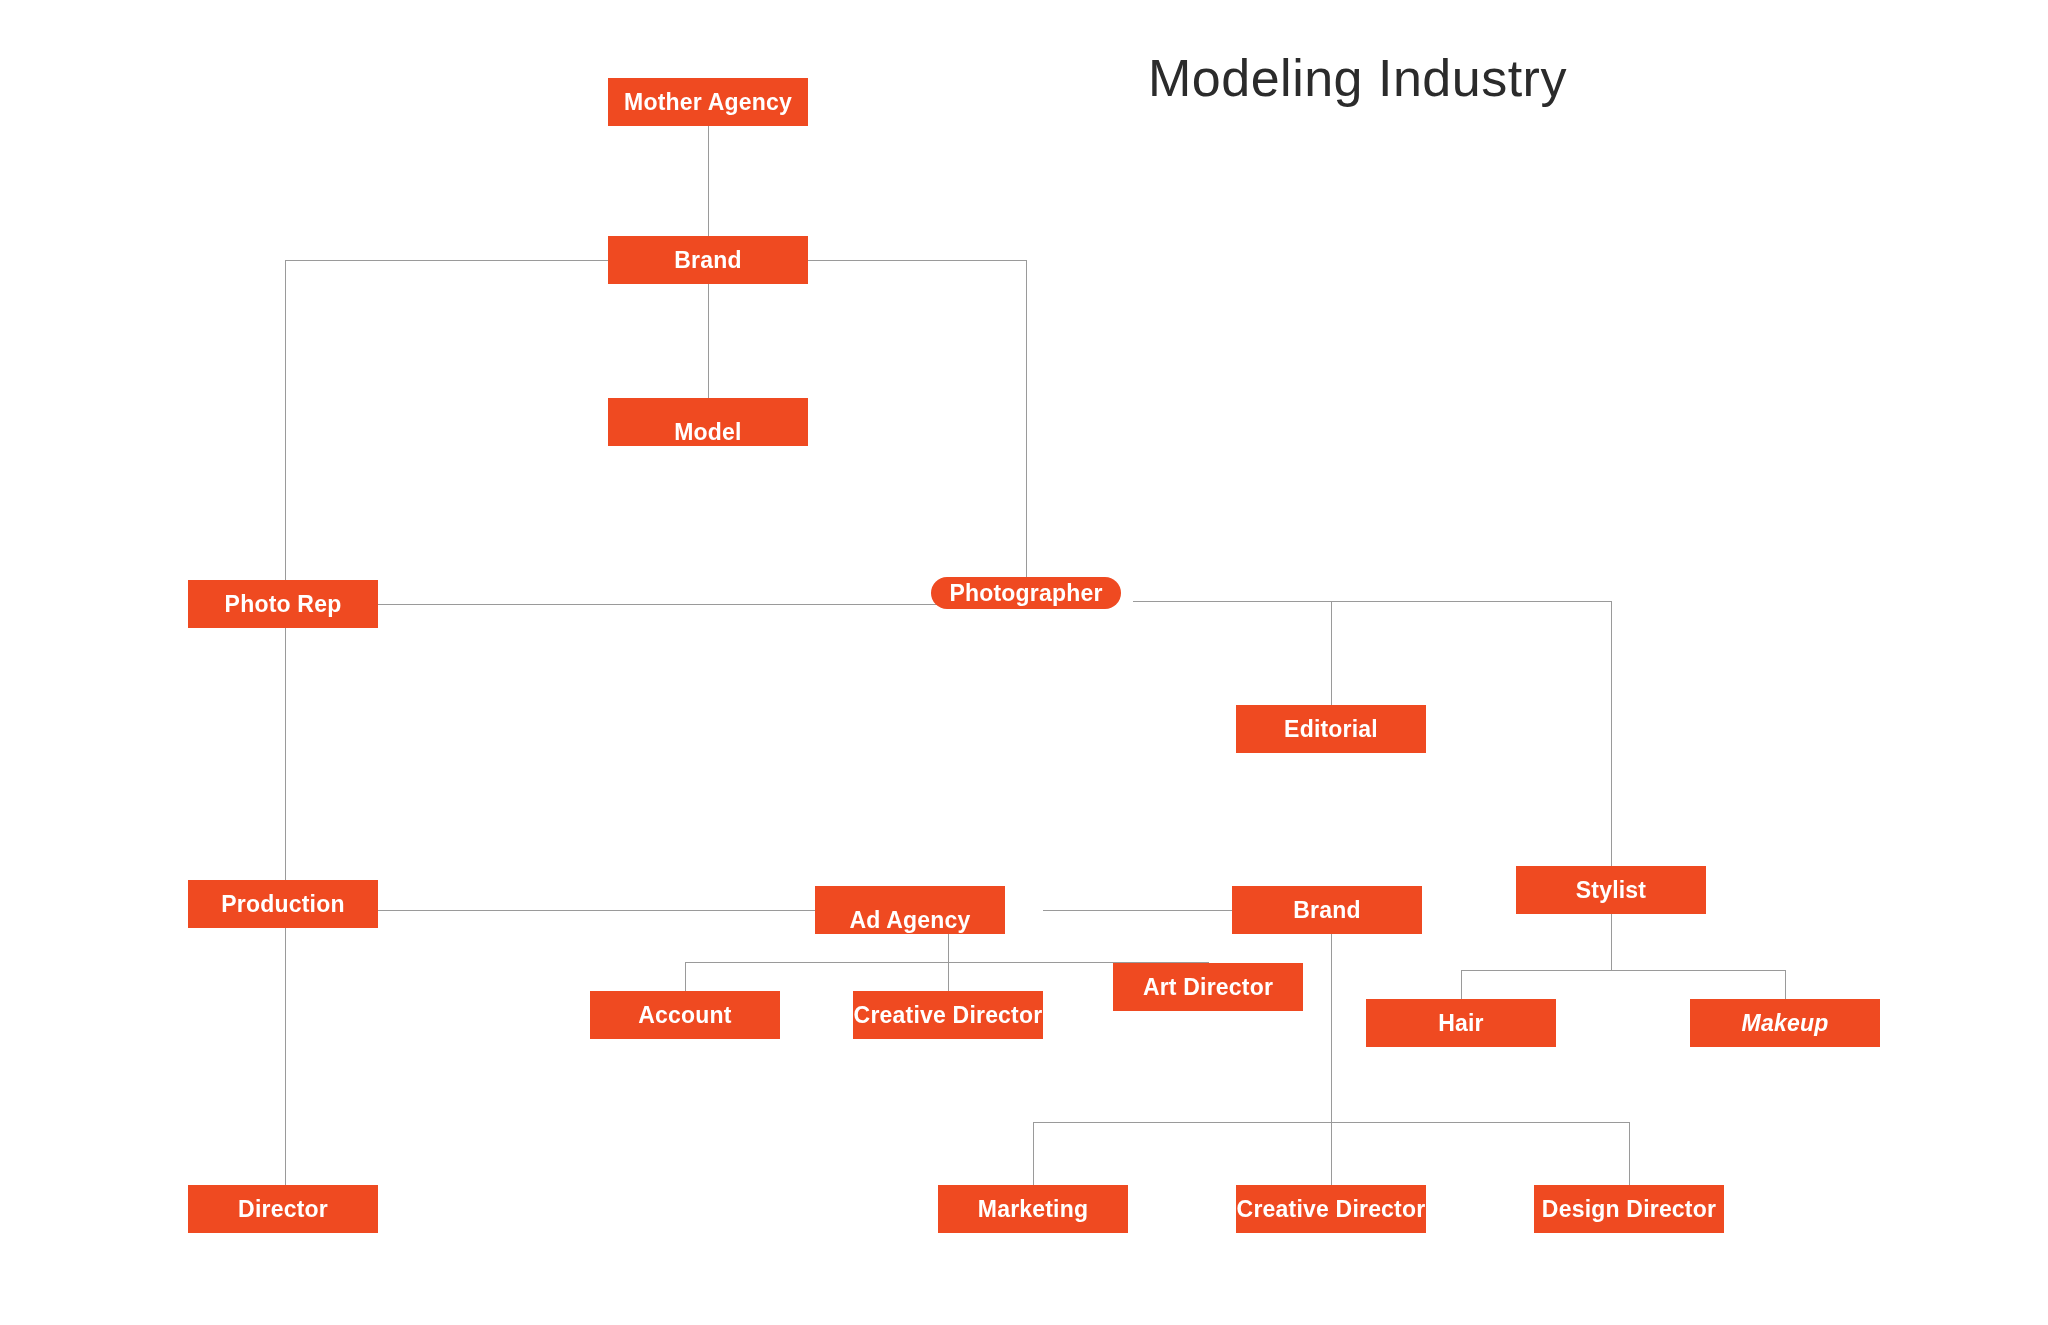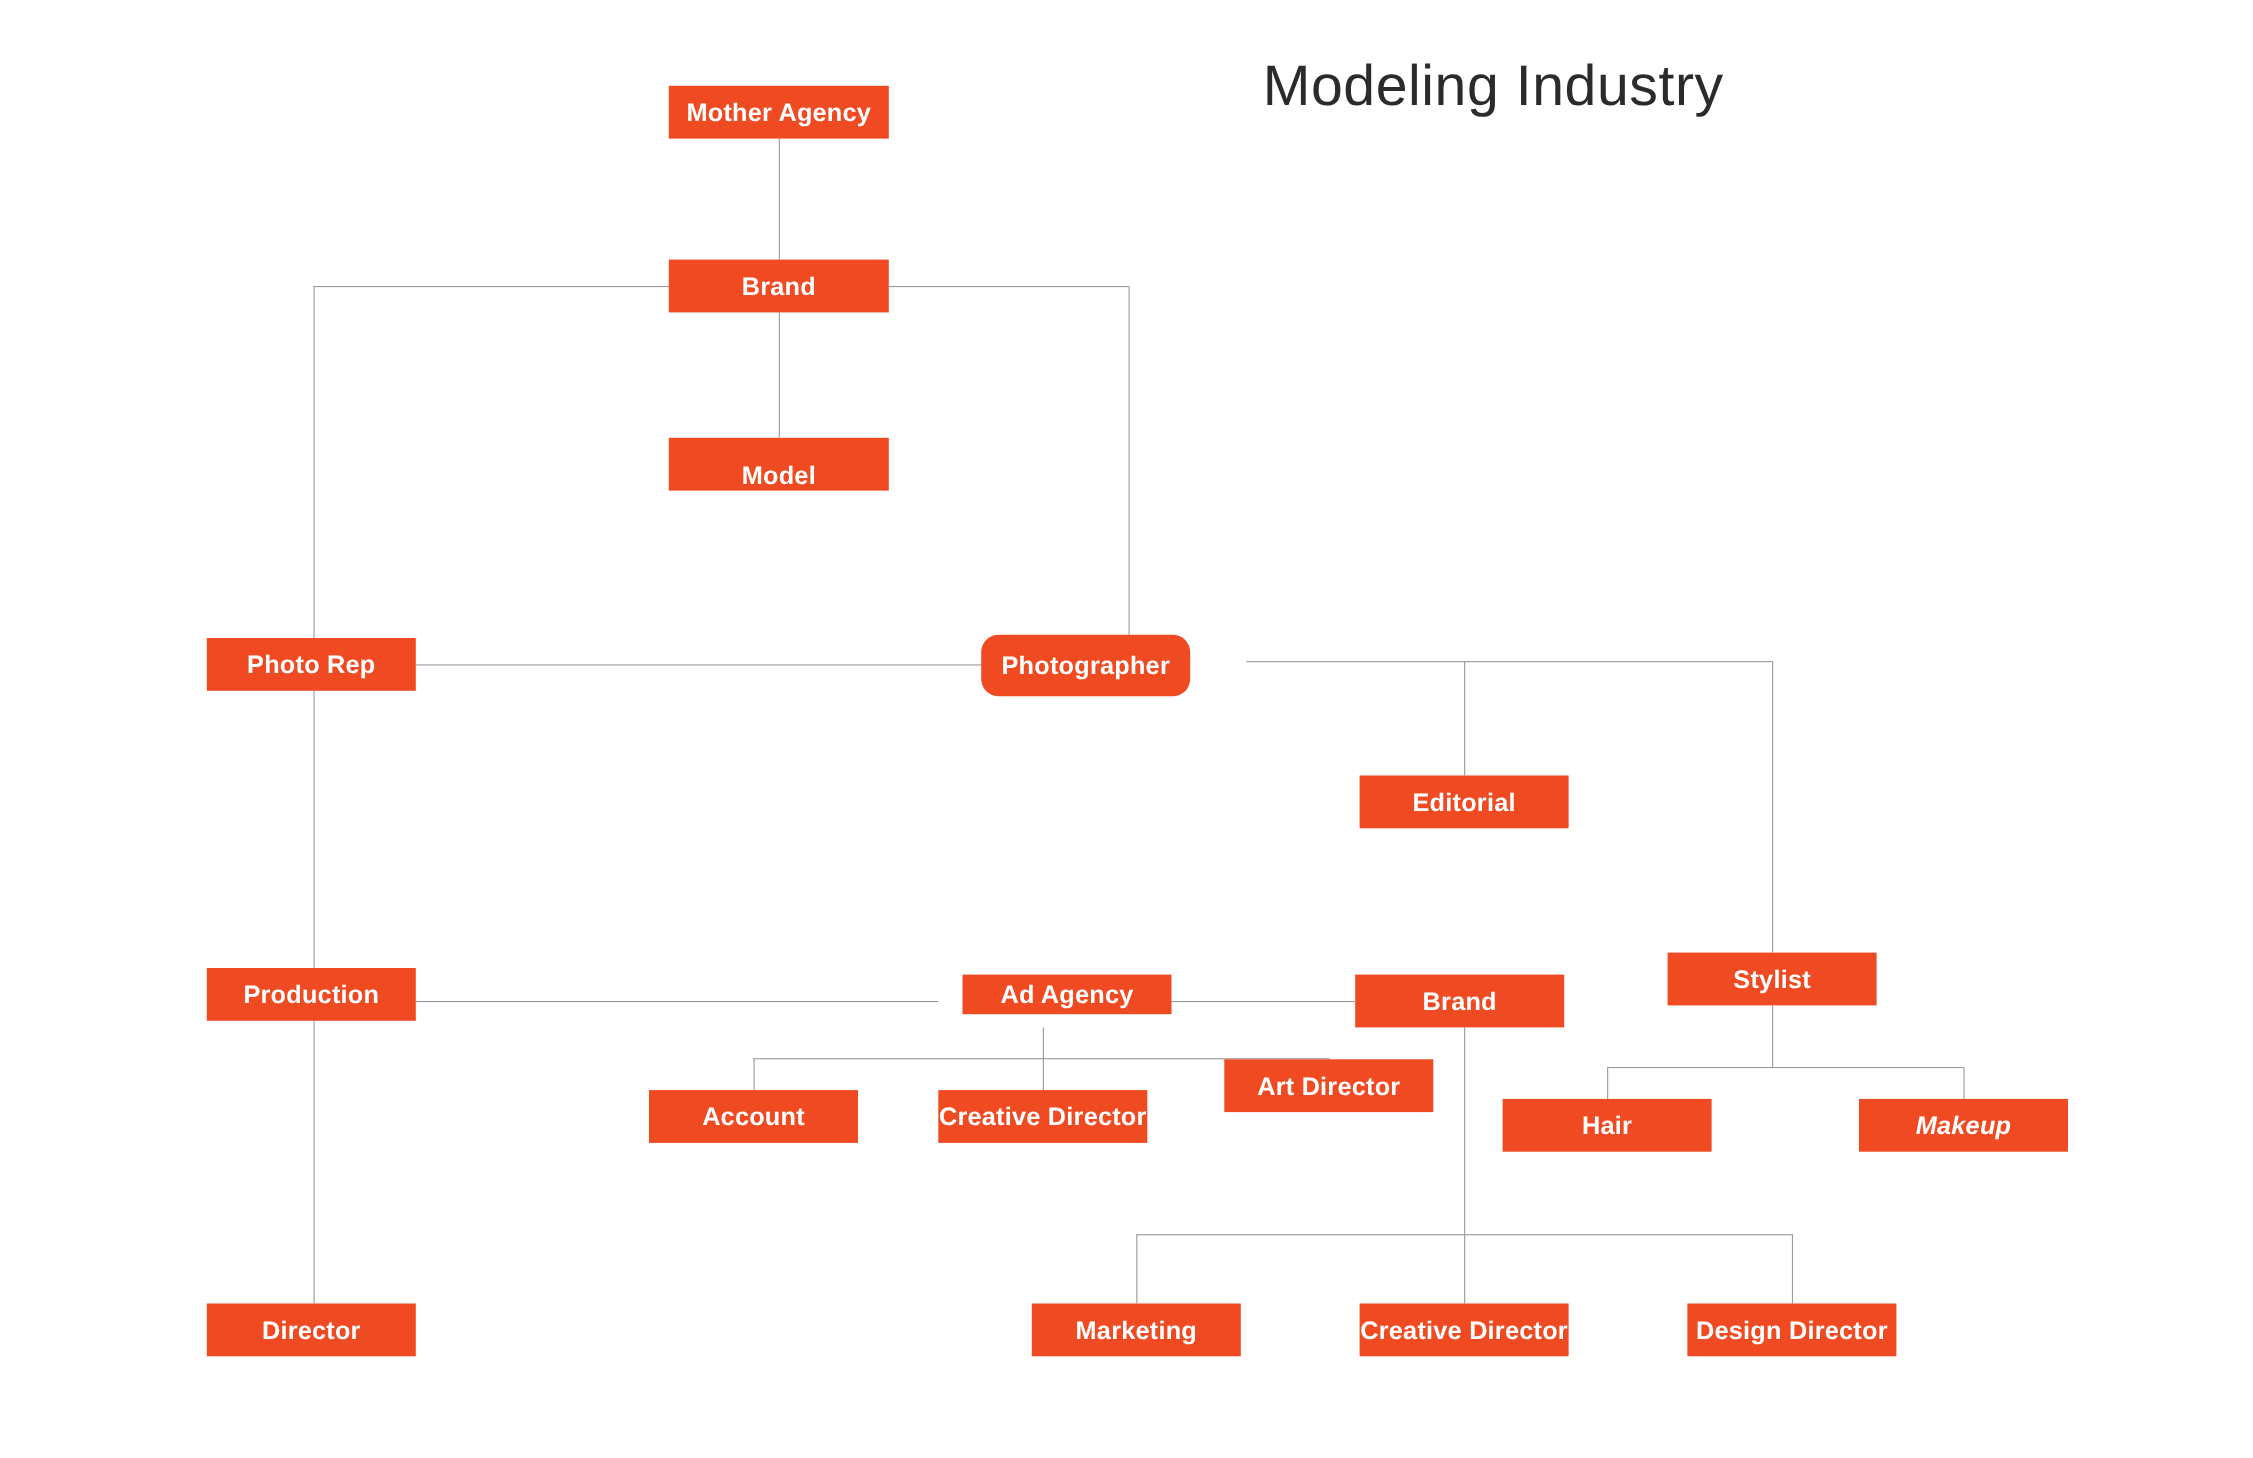--- a/index.html
+++ b/index.html
@@ -109,37 +109,37 @@
   </div>
 
   <div class="node" style="left:608px; top:398px; width:200px; height:48px;align-items:flex-end;">
     <span class="label">Model</span>
   </div>
 
   <div class="node" style="left:188px; top:580px; width:190px; height:48px;">
     <span class="label">Photo Rep</span>
   </div>
 
-  <div class="node" style="left:892px; top:577px; width:190px; height:56px;border-radius:16px;">
+  <div class="node" style="left:931px; top:577px; width:190px; height:32px;border-radius:16px;">
     <span class="label">Photographer</span>
   </div>
 
   <div class="node" style="left:1236px; top:705px; width:190px; height:48px;">
     <span class="label">Editorial</span>
   </div>
 
   <div class="node" style="left:1516px; top:866px; width:190px; height:48px;">
     <span class="label">Stylist</span>
   </div>
 
   <div class="node" style="left:188px; top:880px; width:190px; height:48px;">
     <span class="label">Production</span>
   </div>
 
-  <div class="node" style="left:875px; top:886px; width:190px; height:36px;">
+  <div class="node" style="left:815px; top:886px; width:190px; height:48px;align-items:flex-end;">
     <span class="label">Ad Agency</span>
   </div>
 
   <div class="node" style="left:1232px; top:886px; width:190px; height:48px;">
     <span class="label">Brand</span>
   </div>
 
   <div class="node" style="left:590px; top:991px; width:190px; height:48px;">
     <span class="label">Account</span>
   </div>

